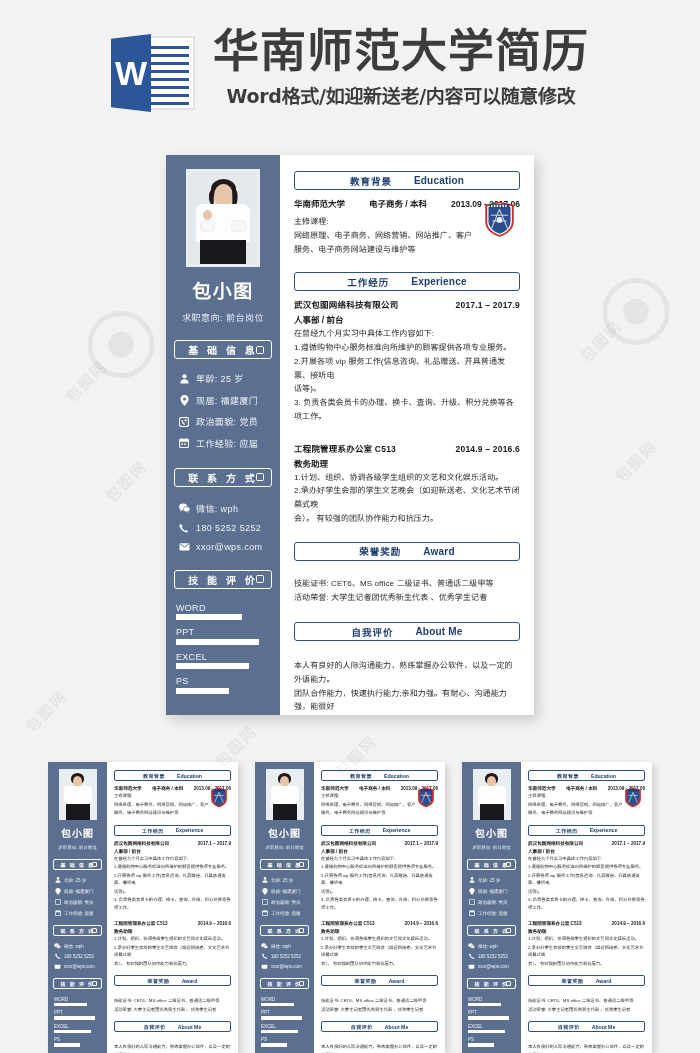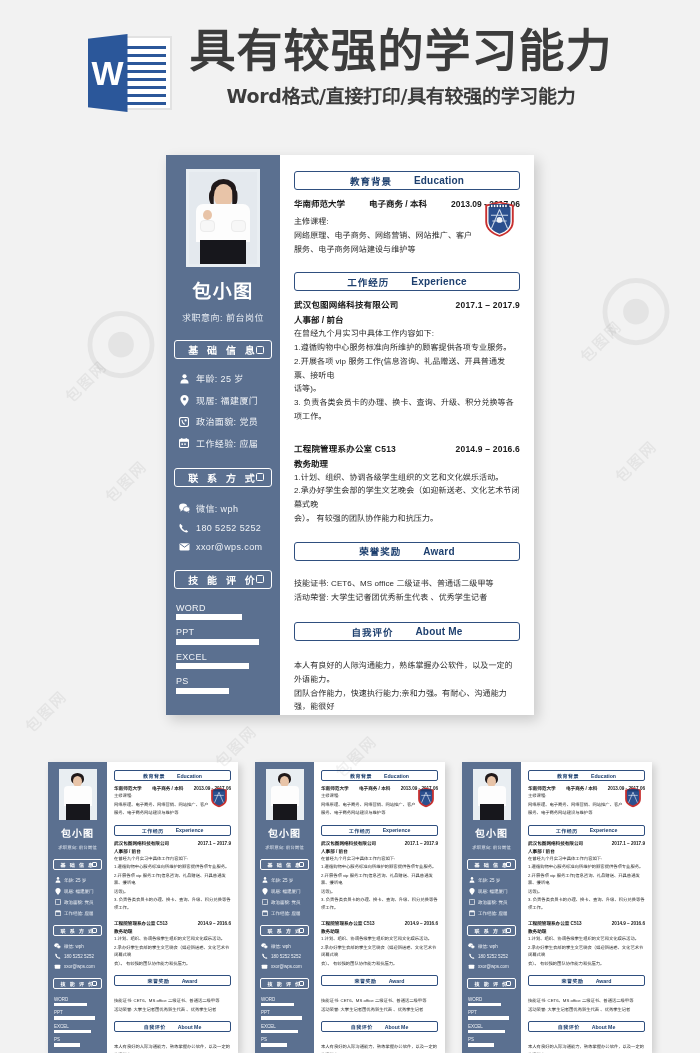--- a/index.html
+++ b/index.html
@@ -199,22 +199,22 @@
         <div class="ln" style="top:40px;width:40px;"></div>
         <div class="ln" style="top:48px;width:40px;"></div>
         <div class="ln" style="top:56px;width:40px;"></div>
         <div class="ln" style="top:64px;width:40px;"></div>
       </div>
       <div class="wblock">
           <span>W</span>
         </div>
     </div>
     <div class="banner-text">
-      <div class="banner-title">具有较强的学习能力</div>
-      <div class="banner-sub">Word格式/直接打印/具有较强的学习能力</div>
+      <div class="banner-title">华南师范大学简历</div>
+      <div class="banner-sub">Word格式/如迎新送老/内容可以随意修改</div>
     </div>
   </div>
 
   <div class="wm wm-hook" style="left:85px; top:288px;">⦿</div>
   <div class="wm wm-hook" style="left:600px; top:255px;">⦿</div>
   <div class="wm wm-txt" style="left:60px; top:370px;">包图网</div>
   <div class="wm wm-txt" style="left:100px; top:470px;">包图网</div>
   <div class="wm wm-txt" style="left:575px; top:330px;">包图网</div>
   <div class="wm wm-txt" style="left:610px; top:450px;">包图网</div>
   <div class="wm wm-txt" style="left:210px; top:735px;">包图网</div>

